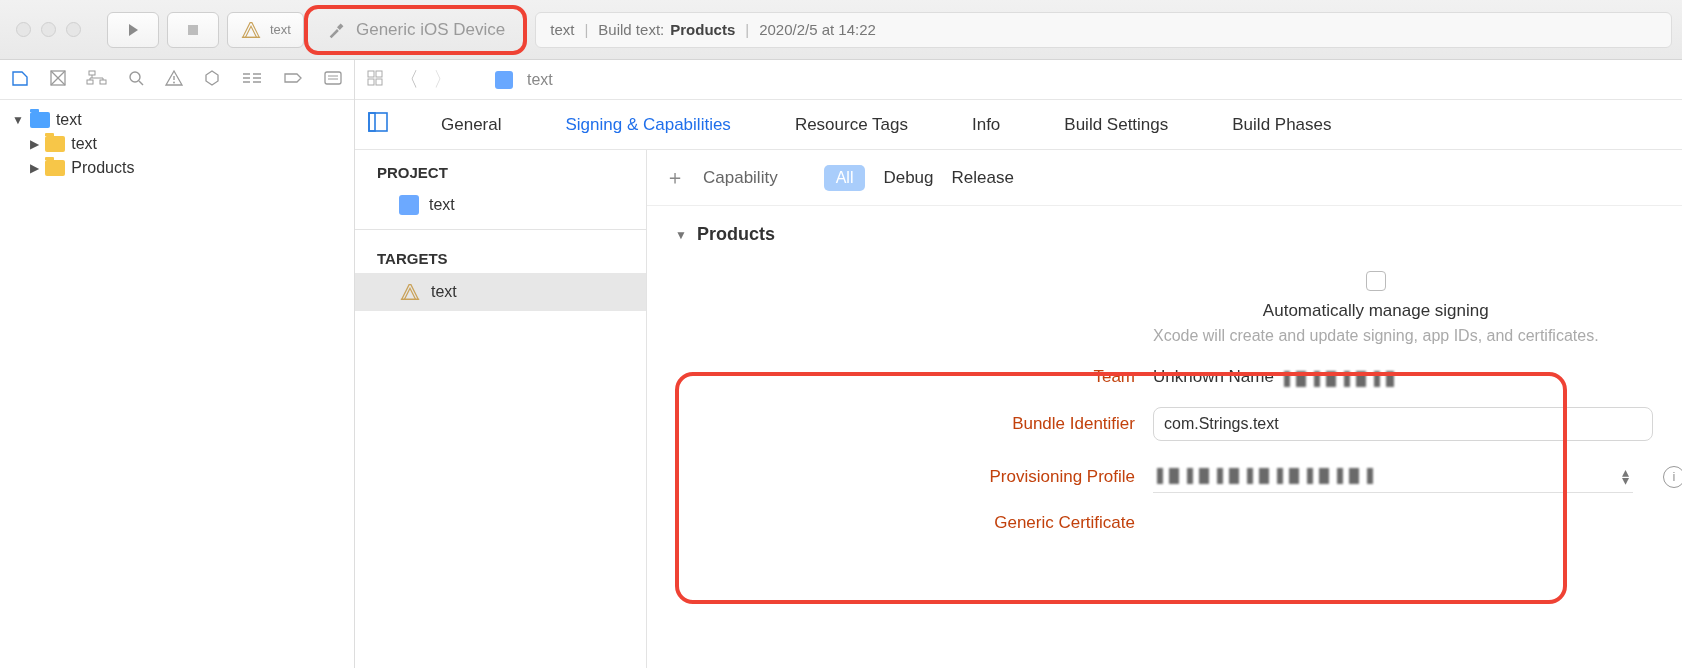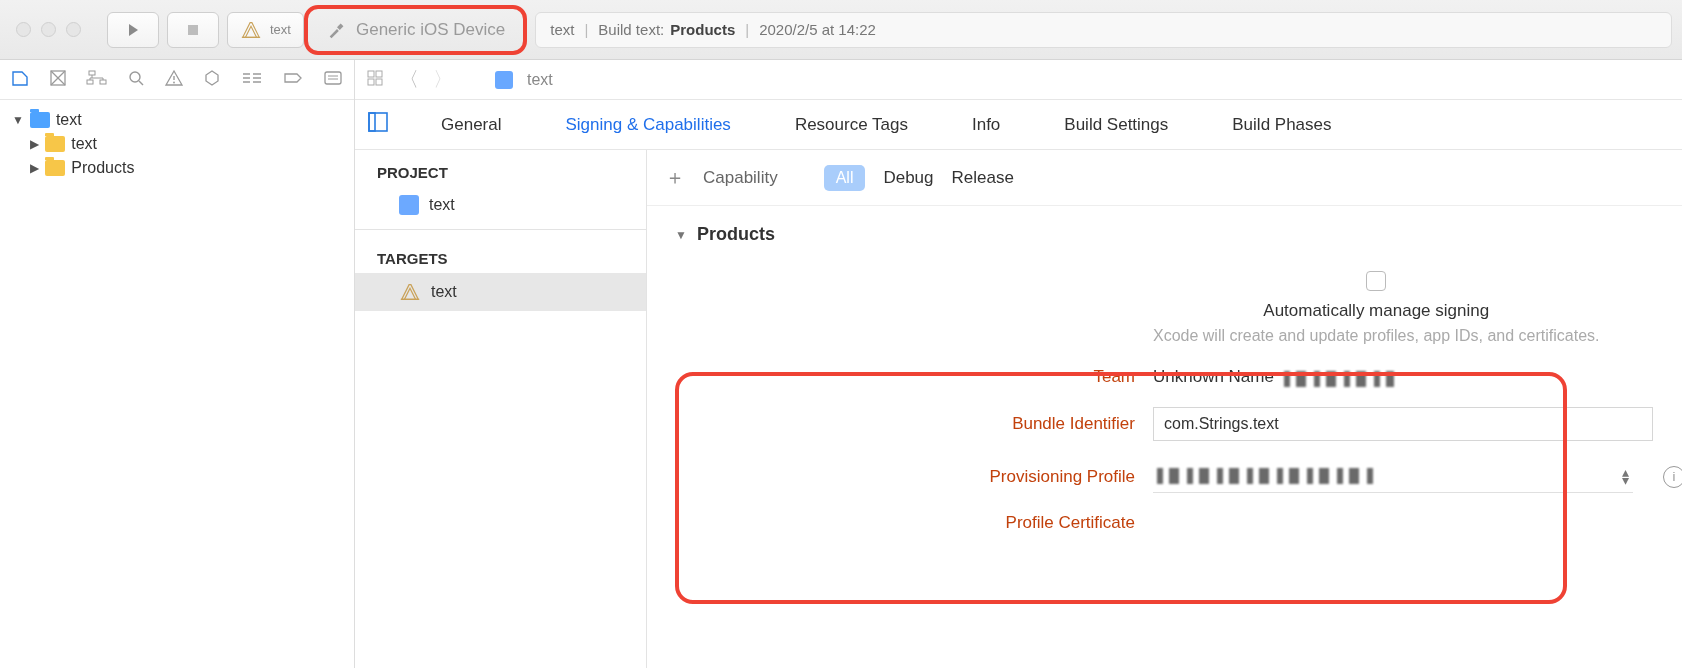--- a/index.html
+++ b/index.html
@@ -117,21 +117,21 @@
   }
   .signing-block { padding: 18px 28px 0 28px;}
   .sig-head { display:flex; align-items:center; gap:10px; font-weight:700; font-size:18px; margin-bottom:16px;}
   .form { padding-left: 240px;}
   .form-row { display:flex; align-items:center; gap:18px; padding:10px 0;}
   .form-label { width: 220px; text-align:right; font-size:17px; color:#c2410c;}
   .form-val { font-size:17px; color:#333;}
   .checkbox { width:20px; height:20px; border:1px solid #bbb; border-radius:4px; background:#fff;}
   .hint { color:#aaa; font-size:16px; line-height:1.35; margin-top:4px; max-width:460px;}
   .input-box {
-    width: 500px; height:34px; border:1px solid #d6d6d6; border-radius:0;
+    width: 500px; height:34px; border:1px solid #d6d6d6; border-radius:8px;
     padding: 0 10px; display:flex; align-items:center; background:#fff;
     font-size:16px;
   }
   .select-box {
     width: 480px; height:32px; border-bottom:1px solid #e0e0e0;
     display:flex; align-items:center; justify-content:space-between; padding:0 4px;
   }
   .stepper { font-size:14px; color:#777; line-height:8px;}
   .info-circle { width:22px; height:22px; border:1.5px solid #999; border-radius:50%; display:flex; align-items:center; justify-content:center; color:#999; font-size:13px; margin-left:12px;}
   .blur {
@@ -352,21 +352,21 @@
           </div>
 
           <div class="form">
             <div class="form-row" style="align-items:flex-start;">
               <div class="form-label"></div>
               <div>
                 <div style="display:flex;align-items:center;gap:10px;flex-direction:column;">
                   <div class="checkbox"></div>
                   <span class="form-val">Automatically manage signing</span>
                 </div>
-                <div class="hint">Xcode will create and update profiles, app IDs, and certificates.</div>
+                <div class="hint">Xcode will create and update signing, app IDs, and certificates.</div>
               </div>
             </div>
 
             <div class="form-row">
               <div class="form-label">Team</div>
               <div class="form-val" style="display:flex;align-items:flex-end;gap:10px;">
                 <span>Unknown Name</span>
                 <span class="blur sm"></span>
               </div>
             </div>
@@ -381,21 +381,21 @@
             <div class="form-row">
               <div class="form-label">Provisioning Profile</div>
               <div class="select-box">
                 <span class="blur lg"></span>
                 <span class="stepper">▴<br>▾</span>
               </div>
               <div class="info-circle">i</div>
             </div>
 
             <div class="form-row">
-              <div class="form-label">Profile Certificate</div>
+              <div class="form-label">Generic Certificate</div>
             </div>
 
           </div>
         </div>
 
         <div class="red-box" style="left:28px; top:222px; width:892px; height:232px;"></div>
       </div>
     </div>
   </div>
 </div>

